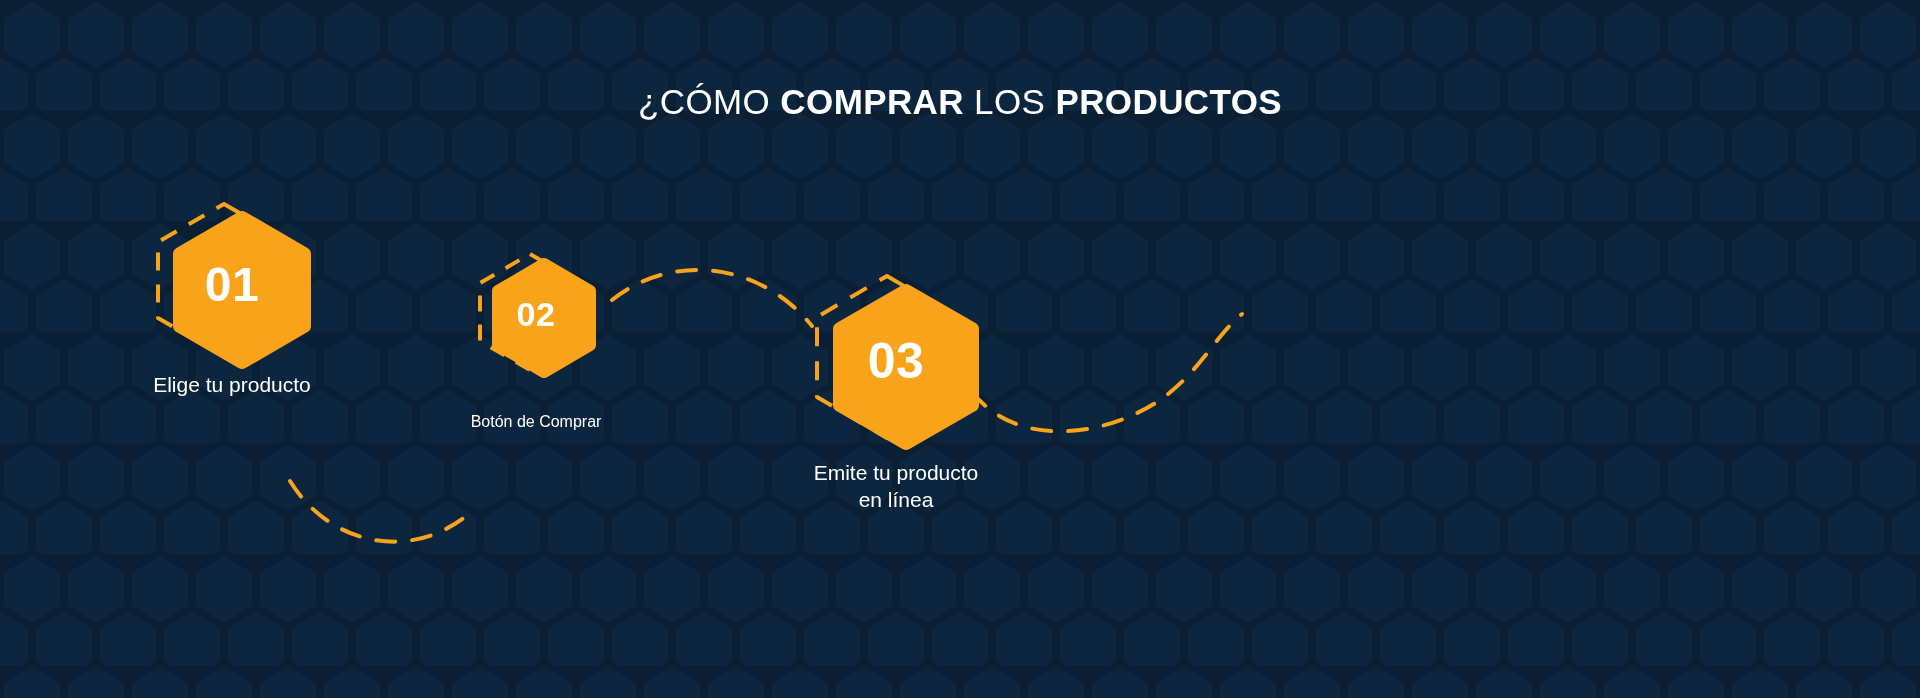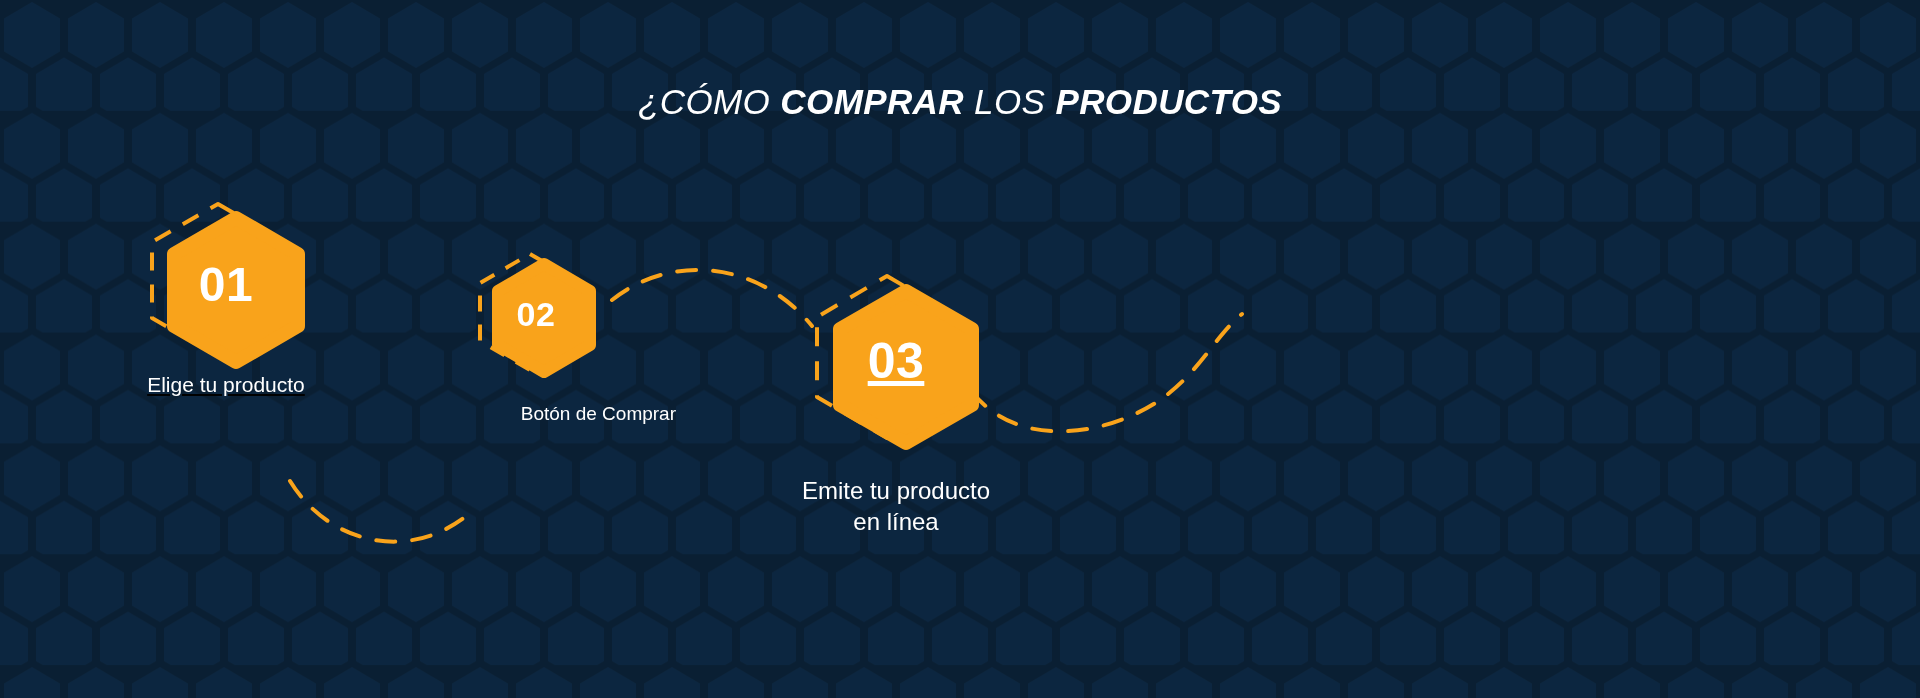--- a/index.html
+++ b/index.html
@@ -35,21 +35,20 @@
     text-align:center;
     z-index:5;
   }
   .title-line {
     color:#ffffff;
     font-size:35px;
     line-height:44px;
     letter-spacing:0.4px;
     font-weight:400;
     white-space:nowrap;
-    font-style:italic;
   }
   .title-line .b { font-weight:800; }
 
   
   #connectors {
     position:absolute;
     left:0; top:0;
     width:1920px; height:698px;
     z-index:3;
   }
@@ -81,34 +80,34 @@
 
   .step-label {
     color:#ffffff;
     font-weight:400;
     text-align:center;
     line-height:1.28;
     white-space:pre-line;
   }
 
   
-  #step-1 { left:50px;  top:196px; width:352px;text-decoration:underline; }
+  #step-1 { left:56px;  top:196px; width:352px; }
   #step-1 .hex-wrap { width:176px; height:176px; }
   #step-1 .hex-number { font-size:48px; }
   #step-1 .step-label { font-size:21px; }
 
   #step-2 { left:396px; top:248px; width:280px; }
   #step-2 .hex-wrap { width:132px; height:132px; }
   #step-2 .hex-number { font-size:34px; }
-  #step-2 .step-label { margin-top:22px; font-size:19px;text-align:right; }
+  #step-2 .step-label { margin-top:32px; font-size:16px; }
 
   #step-3 { left:746px; top:268px; width:300px; }
   #step-3 .hex-wrap { width:186px; height:186px; }
-  #step-3 .hex-number { font-size:50px;text-decoration:underline; }
-  #step-3 .step-label { margin-top:22px; font-size:24px; }
+  #step-3 .hex-number { font-size:50px; }
+  #step-3 .step-label { margin-top:6px; font-size:21px; }
 
   #step-4 { left:1128px; top:222px; width:400px; }
   #step-4 .hex-wrap { width:134px; height:134px; }
   #step-4 .hex-number { font-size:34px; }
   #step-4 .step-label { margin-top:22px; font-size:21px; }
 </style>
 </head>
 <body>
 
 <div id="stage">

